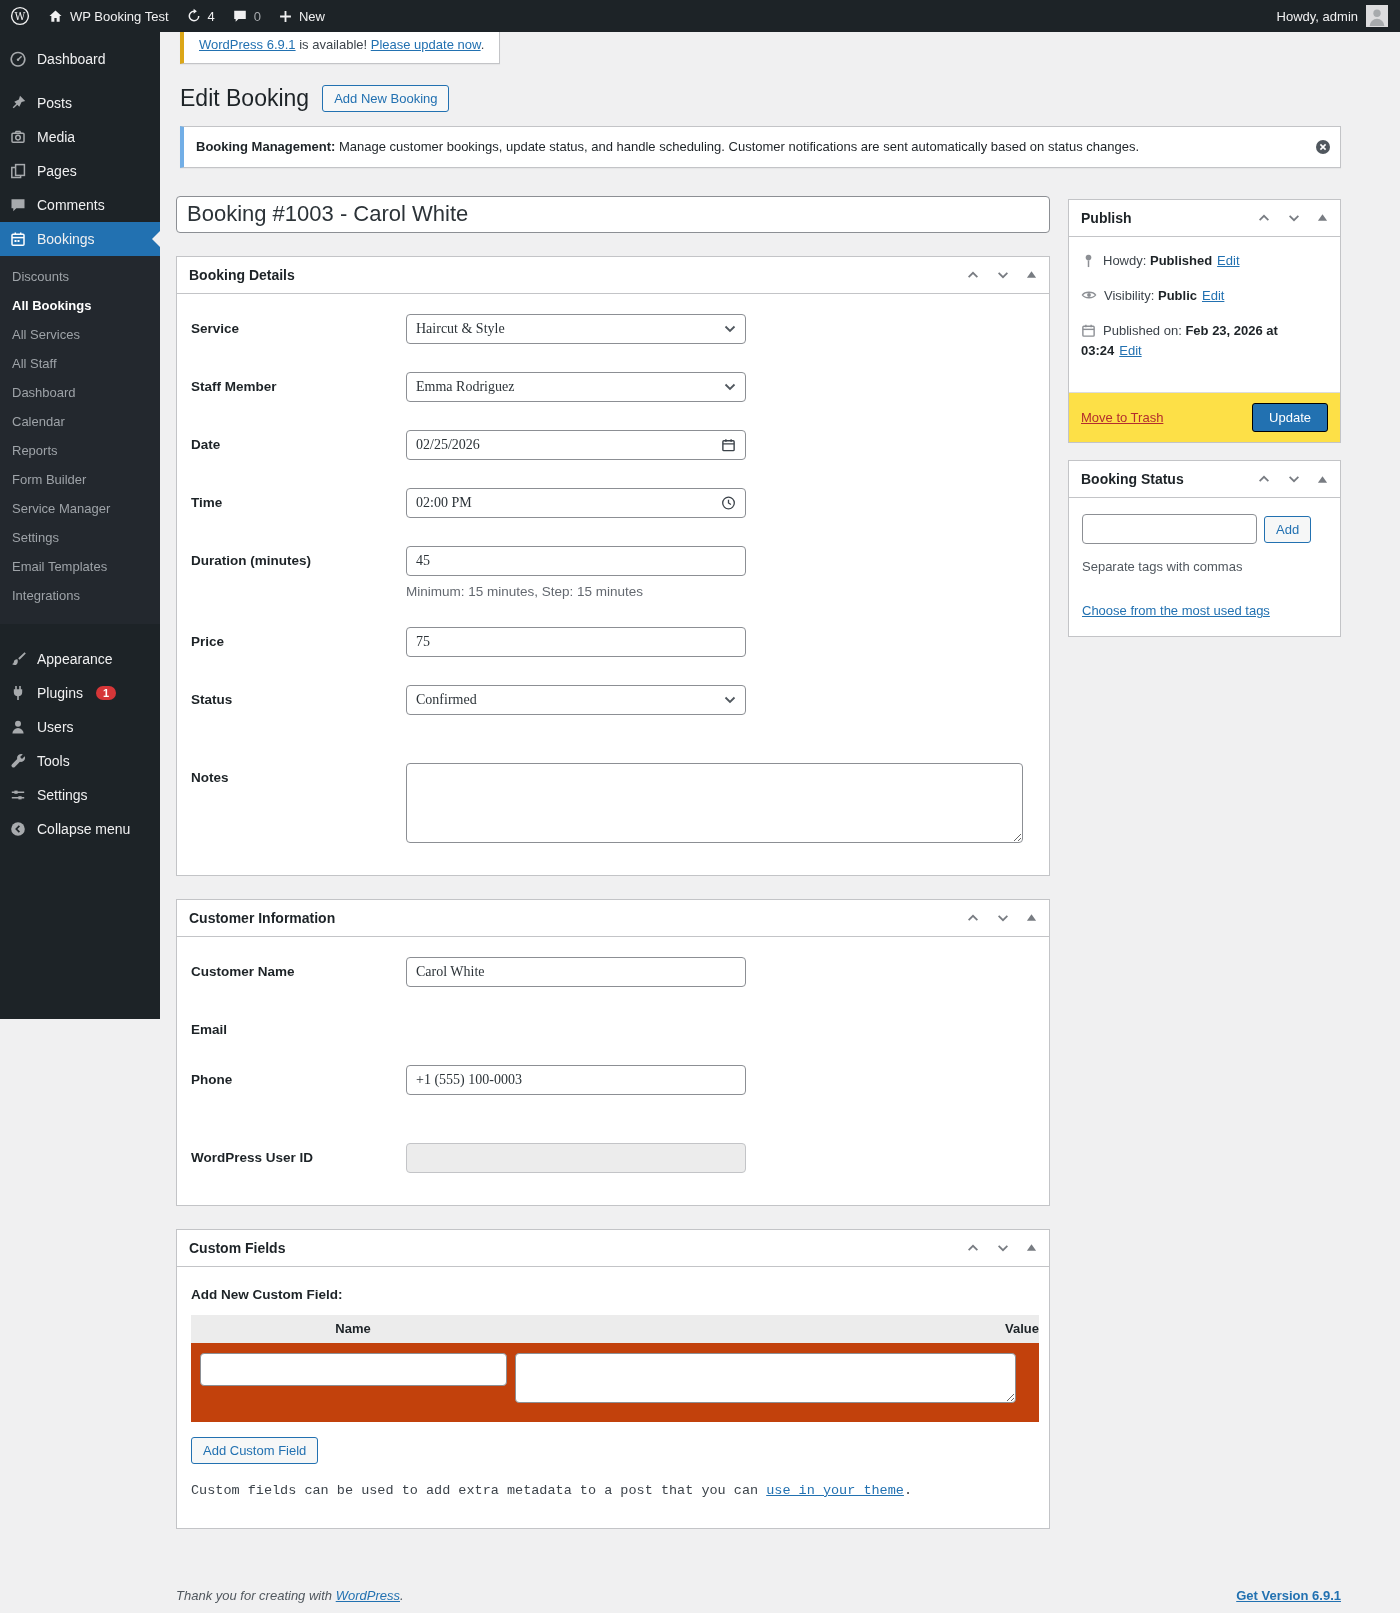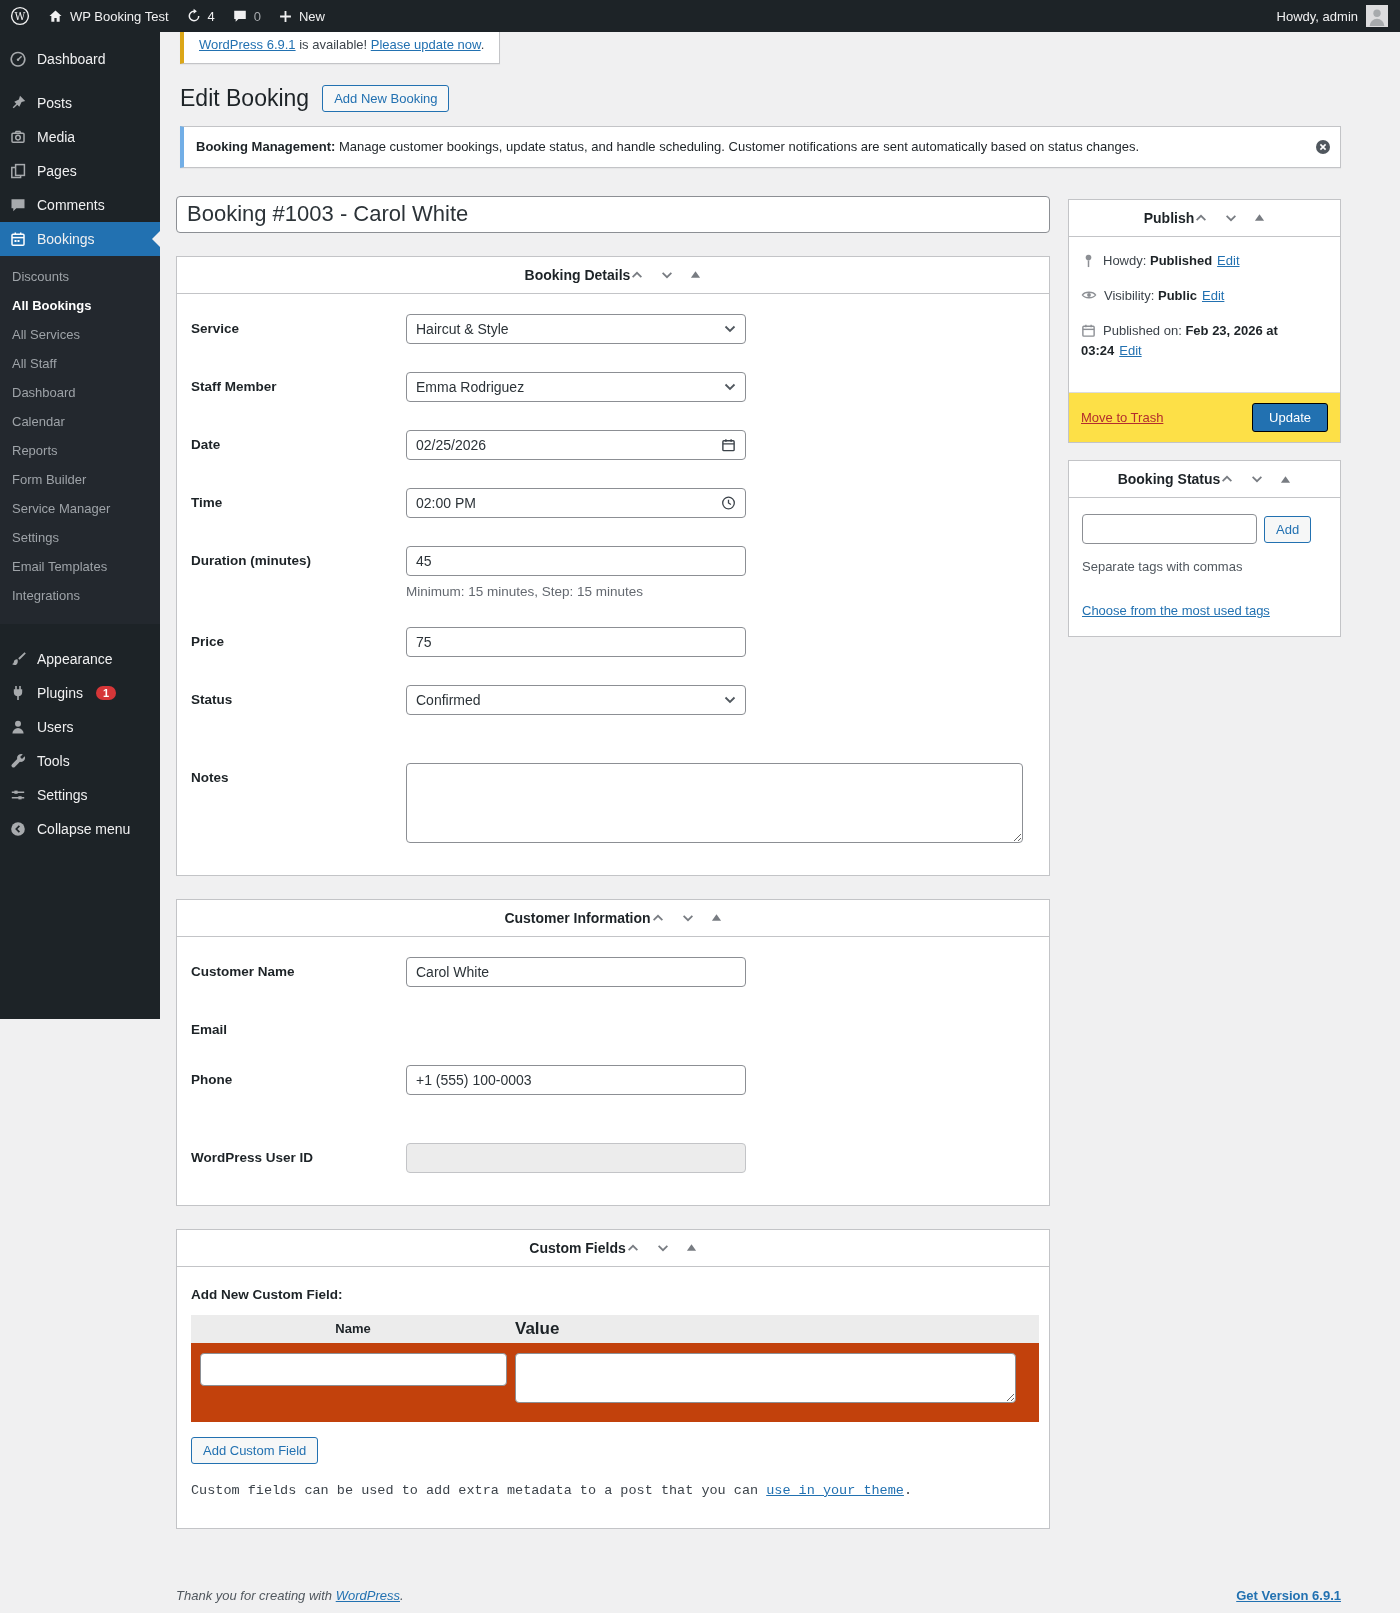--- a/index.html
+++ b/index.html
@@ -82,32 +82,32 @@
 
   #title-input {
     width:100%; height:37px; font-size:22px; padding:3px 10px;
     border:1px solid #8c8f94; border-radius:4px; background:#fff; color:#2c3338; font-family:inherit;
   }
 
   .postbox { background:#fff; border:1px solid #c3c4c7; margin-top:23px; }
   .side-col .postbox:first-child { margin-top:0; }
   .side-col .postbox + .postbox { margin-top:17px; }
   .postbox-header {
-    display:flex; justify-content:center; align-items:center; padding:0 12px;
+    display:flex; justify-content:space-between; align-items:center; padding:0 12px;
     height:37px; border-bottom:1px solid #c3c4c7;
   }
   .postbox-header h2 { font-size:14px; font-weight:700; color:#1d2327; }
   .handle-actions { display:flex; gap:16px; align-items:center; color:#787c82; }
   .handle-btn { display:flex; align-items:center; cursor:pointer; color:#787c82; }
   .inside { padding:20px 14px 30px; }
 
   .form-row { display:flex; margin-bottom:28px; align-items:flex-start; }
   .form-row.last { margin-bottom:2px;margin-top:48px; }
   .form-label { flex:0 0 215px; font-weight:700; font-size:13.5px; color:#1d2327; padding-top:7px; }
-  .field { position:relative; width:340px; }
+  .field { position:relative; width:340px;font-family:Liberation Serif, serif; }
   .text-input {
     width:100%; height:30px; border:1px solid #8c8f94; border-radius:4px; background:#fff;
     font-size:14px; padding:0 9px; color:#2c3338; font-family:inherit;
   }
   .has-icon .text-input { padding-right:32px; }
   .fake-select {
     width:100%; height:30px; border:1px solid #8c8f94; border-radius:4px; background:#fff;
     font-size:14px; padding:0 32px 0 9px; color:#2c3338; display:flex; align-items:center; cursor:pointer;
   }
   .field-icon { position:absolute; right:10px; top:50%; transform:translateY(-50%); display:flex; pointer-events:none; }
@@ -116,21 +116,21 @@
     width:617px; height:80px; border:1px solid #8c8f94; border-radius:4px;
     padding:6px 9px; font-family:inherit; font-size:14px; color:#2c3338; resize:vertical;
   }
   .text-input:disabled { background:#ececec; border-color:#c3c4c7; color:#8c8f94; }
 
   
   .cf-subtitle { font-weight:700; font-size:13.5px; color:#1d2327; }
   .cf-table { margin-top:13px; background:#c2410c; width:848px; }
   .cf-head { display:flex; height:28px; align-items:center; background:#ececec; }
   .cf-head-name { flex:0 0 324px; text-align:center; font-weight:700; font-size:13px; color:#1d2327; }
-  .cf-head-value { flex:1; text-align:left; font-weight:700; font-size:17px; color:#1d2327; }
+  .cf-head-value { flex:1; text-align:right; font-weight:700; font-size:13px; color:#1d2327; }
   .cf-body { display:flex; padding:10px 0 16px; align-items:flex-start; }
   .cf-name-col { flex:0 0 324px; display:flex; justify-content:center; }
   .cf-name-input {
     width:307px; height:33px; border:1px solid #8c8f94; border-radius:4px; background:#fff;
     font-size:14px; padding:0 9px; font-family:inherit;
   }
   .cf-value-col { flex:1; }
   .cf-value-input {
     width:501px; height:50px; border:1px solid #8c8f94; border-radius:4px; background:#fff;
     font-size:14px; padding:6px 9px; font-family:inherit; resize:both;

